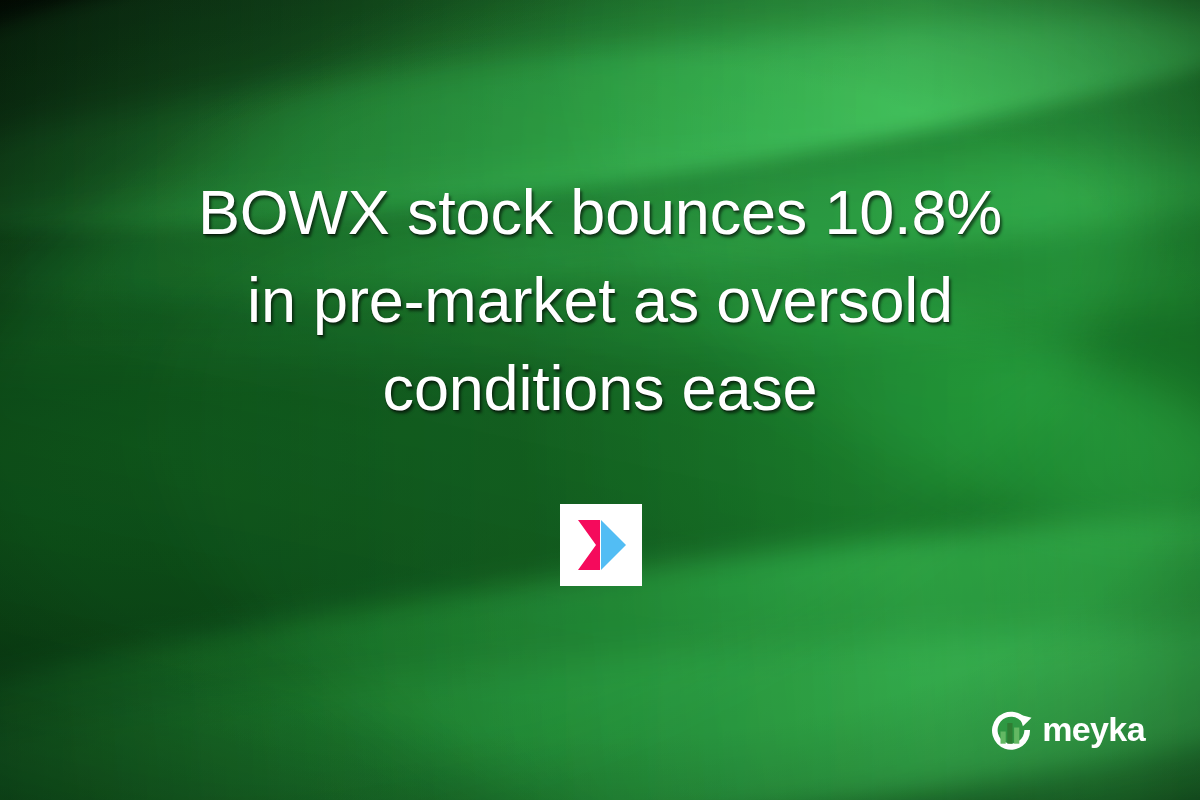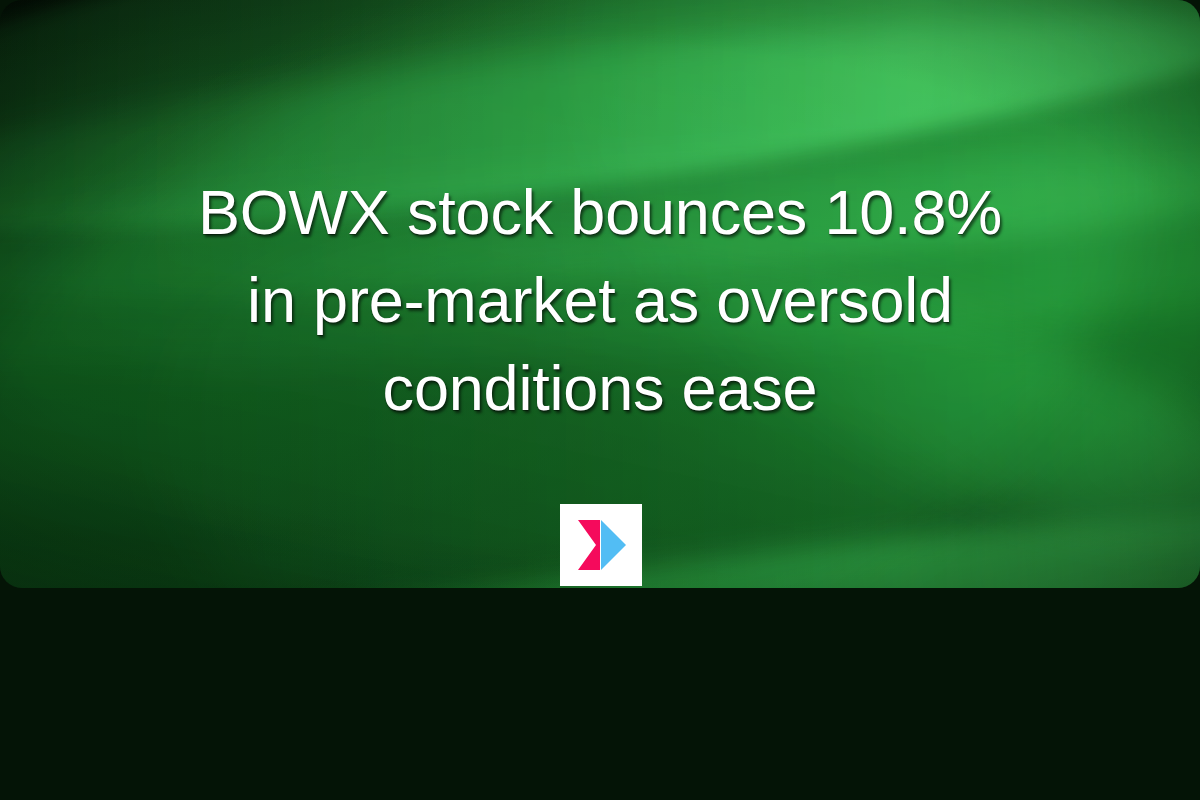--- a/index.html
+++ b/index.html
@@ -7,27 +7,26 @@
   html, body { width:1200px; height:800px; }
   body {
     font-family:"Liberation Sans", sans-serif;
     background:#041406;
     overflow:hidden;
   }
 
   #card {
     position:relative;
     width:1200px;
-    height:588px;
+    height:800px;
     overflow:hidden;
     background:
       radial-gradient(120% 95% at 88% 52%, rgba(14,96,26,0.95) 0%, rgba(9,60,18,0.55) 38%, rgba(3,18,6,0.0) 72%),
       radial-gradient(110% 80% at 12% 56%, rgba(10,70,20,0.85) 0%, rgba(5,34,10,0.45) 45%, rgba(2,12,4,0) 78%),
       linear-gradient(165deg, #020a03 0%, #041706 18%, #0a4513 48%, #083a10 70%, #020b03 100%);
-    border-radius: 22px;
   }
 
   
   .streak {
     position:absolute;
     pointer-events:none;
     border-radius:50%;
     filter:blur(14px);
     mix-blend-mode:screen;
   }
@@ -121,14 +120,26 @@
 
   <div id="badge">
     <span>
       <svg width="62" height="62" viewBox="0 0 62 62" aria-hidden="true">
         <polygon points="8,6 30,6 30,56 8,56 26,31" fill="#f50a5c"></polygon>
         <polygon points="31,6 56,31 31,56" fill="#52bdf4"></polygon>
       </svg>
     </span>
   </div>
 
+  <div id="brand">
+    <span class="mark">
+      <svg class="mark" viewBox="0 0 50 50" aria-hidden="true">
+        <path d="M41.5 16.2 A19 19 0 1 0 44 25 L38.4 25 A13.4 13.4 0 1 1 36.6 18.4 Z" fill="#ffffff"></path>
+        <polygon points="33.2,9.5 45.5,12.8 36.9,21.2" fill="#ffffff"></polygon>
+        <rect x="14.5" y="26.5" width="5.2" height="12.2" fill="#63b863"></rect>
+        <rect x="21.3" y="18.0" width="5.2" height="20.7" fill="#2f7d33"></rect>
+        <rect x="28.1" y="22.5" width="5.2" height="16.2" fill="#63b863"></rect>
+      </svg>
+    </span>
+    <span class="word">meyka</span>
+  </div>
 
 </div>
 
 </body></html>

